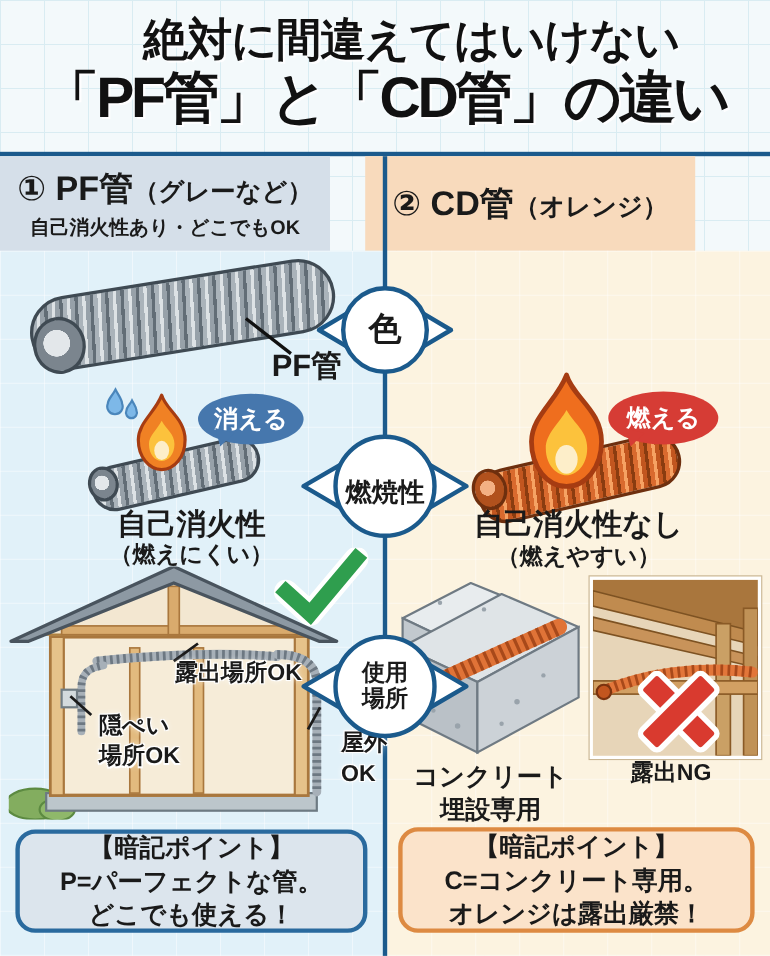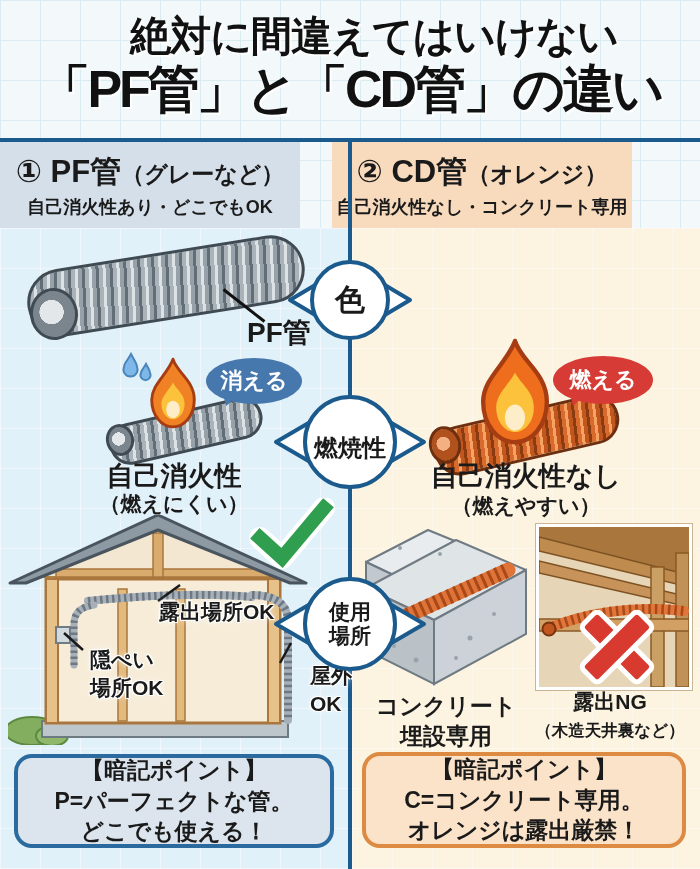--- a/index.html
+++ b/index.html
@@ -76,35 +76,34 @@
   <div class="abs hdr hdr-l">
     <div>
       <span class="main">① PF管</span><span class="paren">（グレーなど）</span>
     </div>
     <div class="sub">自己消火性あり・どこでもOK</div>
   </div>
   <div class="abs hdr hdr-r">
     <div>
       <span class="main">② CD管</span><span class="paren">（オレンジ）</span>
     </div>
-    <div class="sub">自己消火性なし・コンクリート専用</div>
   </div>
   <div class="abs body-l"></div>
   <div class="abs body-r"></div>
   <div class="abs v-divider"></div>
 
   <div class="abs pipe-fig" style="left:18px;top:236px;">
     <div class="capsule cap-gray" style="left:8px;top:16px;width:274px;height:62px;transform:rotate(-9deg);"></div>
     <div class="endcap end-gray" style="left:12px;top:52px;width:42px;height:46px;transform:rotate(-9deg);"></div>
     <div class="pointer" style="left:200px;top:68px;width:52px;transform:rotate(38deg);"></div>
     <div class="pipe-label" style="left:229px;top:78px;">PF管</div>
   </div>
 
 
-  <div class="abs" style="left:106px;top:352px;width:210px;height:112px;">
+  <div class="abs" style="left:80px;top:352px;width:210px;height:112px;">
     <div class="capsule cap-gray" style="left:2px;top:58px;width:150px;height:36px;transform:rotate(-13deg);"></div>
     <div class="endcap end-gray" style="left:0px;top:72px;width:22px;height:26px;transform:rotate(-13deg);"></div>
     <svg class="abs" style="left:16px;top:0px;" width="30" height="36" viewBox="0 0 30 36">
       <path d="M9 2 C12 8 15 11 15 15 a7 7 0 1 1 -13 0 C2 11 6 8 9 2 Z" fill="#7db8e8" stroke="#4a86bb" stroke-width="2"></path>
       <path d="M24 12 C26 16 28 18 28 21 a5 5 0 1 1 -9 0 C19 18 22 16 24 12 Z" fill="#7db8e8" stroke="#4a86bb" stroke-width="2"></path>
     </svg>
     <svg class="abs" style="left:38px;top:4px;" width="58" height="76" viewBox="0 0 60 76">
       <path d="M30 2 C34 16 52 24 52 44 C52 60 42 72 30 72 C18 72 8 60 8 44 C8 28 24 18 30 2 Z" fill="#f08124" stroke="#a63c12" stroke-width="3" stroke-linejoin="round"></path>
       <path d="M30 26 C34 34 42 38 42 48 C42 58 36 64 30 64 C24 64 18 58 18 48 C18 40 26 34 30 26 Z" fill="#fcc23c"></path>
       <ellipse cx="30" cy="54" rx="7" ry="9" fill="#fdeec9"></ellipse>
@@ -211,21 +210,20 @@
       </g>
     </svg>
   </div>
 
   <div class="abs usage-label" style="left:360px;top:692px;width:172px;font-size:23px;line-height:1.3;">
     <div>コンクリート</div>
     <div>埋設専用</div>
   </div>
   <div class="abs usage-label" style="left:520px;top:688px;width:180px;">
     <div style="font-size:21px;">露出NG</div>
-    <div style="font-size:16.5px;margin-top:4px;">（木造天井裏など）</div>
   </div>
 
   <div class="abs" style="left:286px;top:254px;width:128px;height:92px;">
     <svg width="128" height="92" viewBox="0 0 128 92">
       <polygon points="4,46 36,27 36,65" fill="#fff" stroke="#1b5a8c" stroke-width="4" stroke-linejoin="round"></polygon>
       <polygon points="124,46 92,27 92,65" fill="#fff" stroke="#1b5a8c" stroke-width="4" stroke-linejoin="round"></polygon>
       <circle cx="64" cy="46" r="38" fill="#fff" stroke="#1b5a8c" stroke-width="4"></circle>
     </svg>
     <div class="abs badge-text" style="left:0;top:0;width:128px;height:92px;font-size:30px;">色</div>
   </div>

